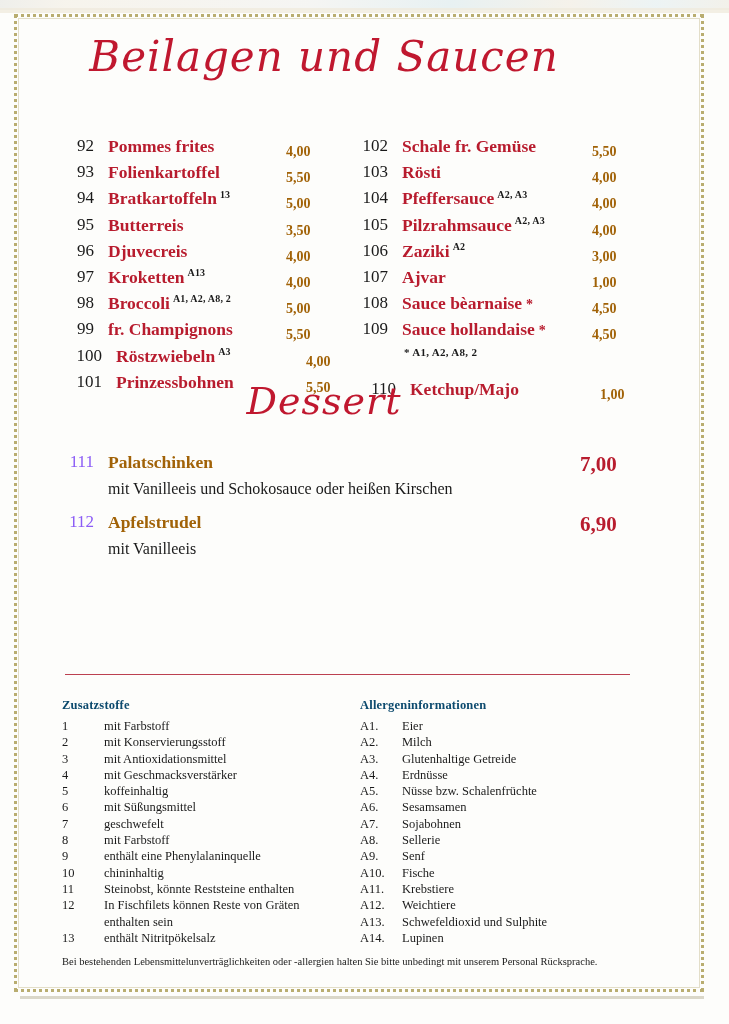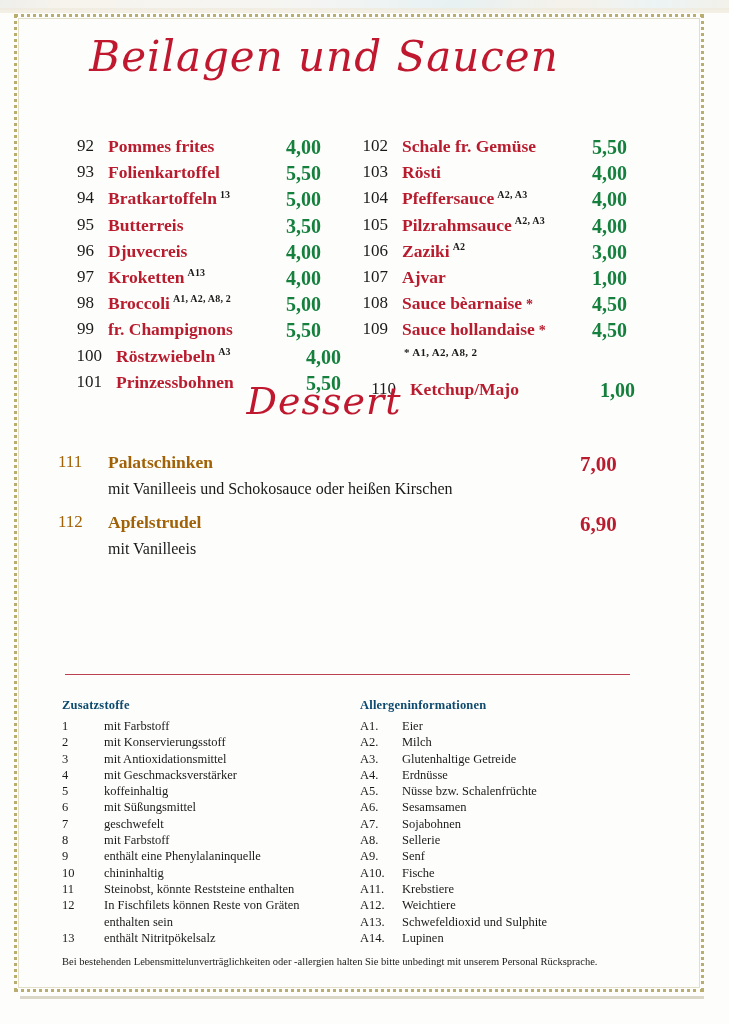--- a/index.html
+++ b/index.html
@@ -138,24 +138,24 @@
     letter-spacing: .2px;
   }
   .star {
     font-size: 14px;
     font-weight: bold;
     color: #b81c2e;
     padding-left: 4px;
   }
   .price {
     position: absolute;
-    top: 0;
-    font-size: 20px;
-    font-weight: bold;
-    color: #15803d;
+    top: 8px;
+    font-size: 14px;
+    font-weight: bold;
+    color: #a16207;
   }
   .menu-col.left  .price { left: 228px; }
   .menu-col.right .price { left: 240px; }
 
   .row.indent .num   { left: 8px; }
   .row.indent .name  { left: 58px; }
   .row.indent .price { left: 248px; }
 
   .footnote-row {
     position: relative;
@@ -178,22 +178,23 @@
     left: 58px;
     top: 452px;
     width: 560px;
   }
   .dessert-item { position: relative; margin-bottom: 12px; }
   .dessert-head { position: relative; height: 26px; }
   .dessert-num {
     position: absolute;
     left: 0; top: 0;
     width: 36px;
+    text-align: right;
     font-size: 17px;
-    color: #a16207;
+    color: #8b5cf6;
   }
   .dessert-name {
     position: absolute;
     left: 50px; top: 0;
     font-size: 17.5px;
     font-weight: bold;
     color: #a16207;
   }
   .dessert-price {
     position: absolute;

